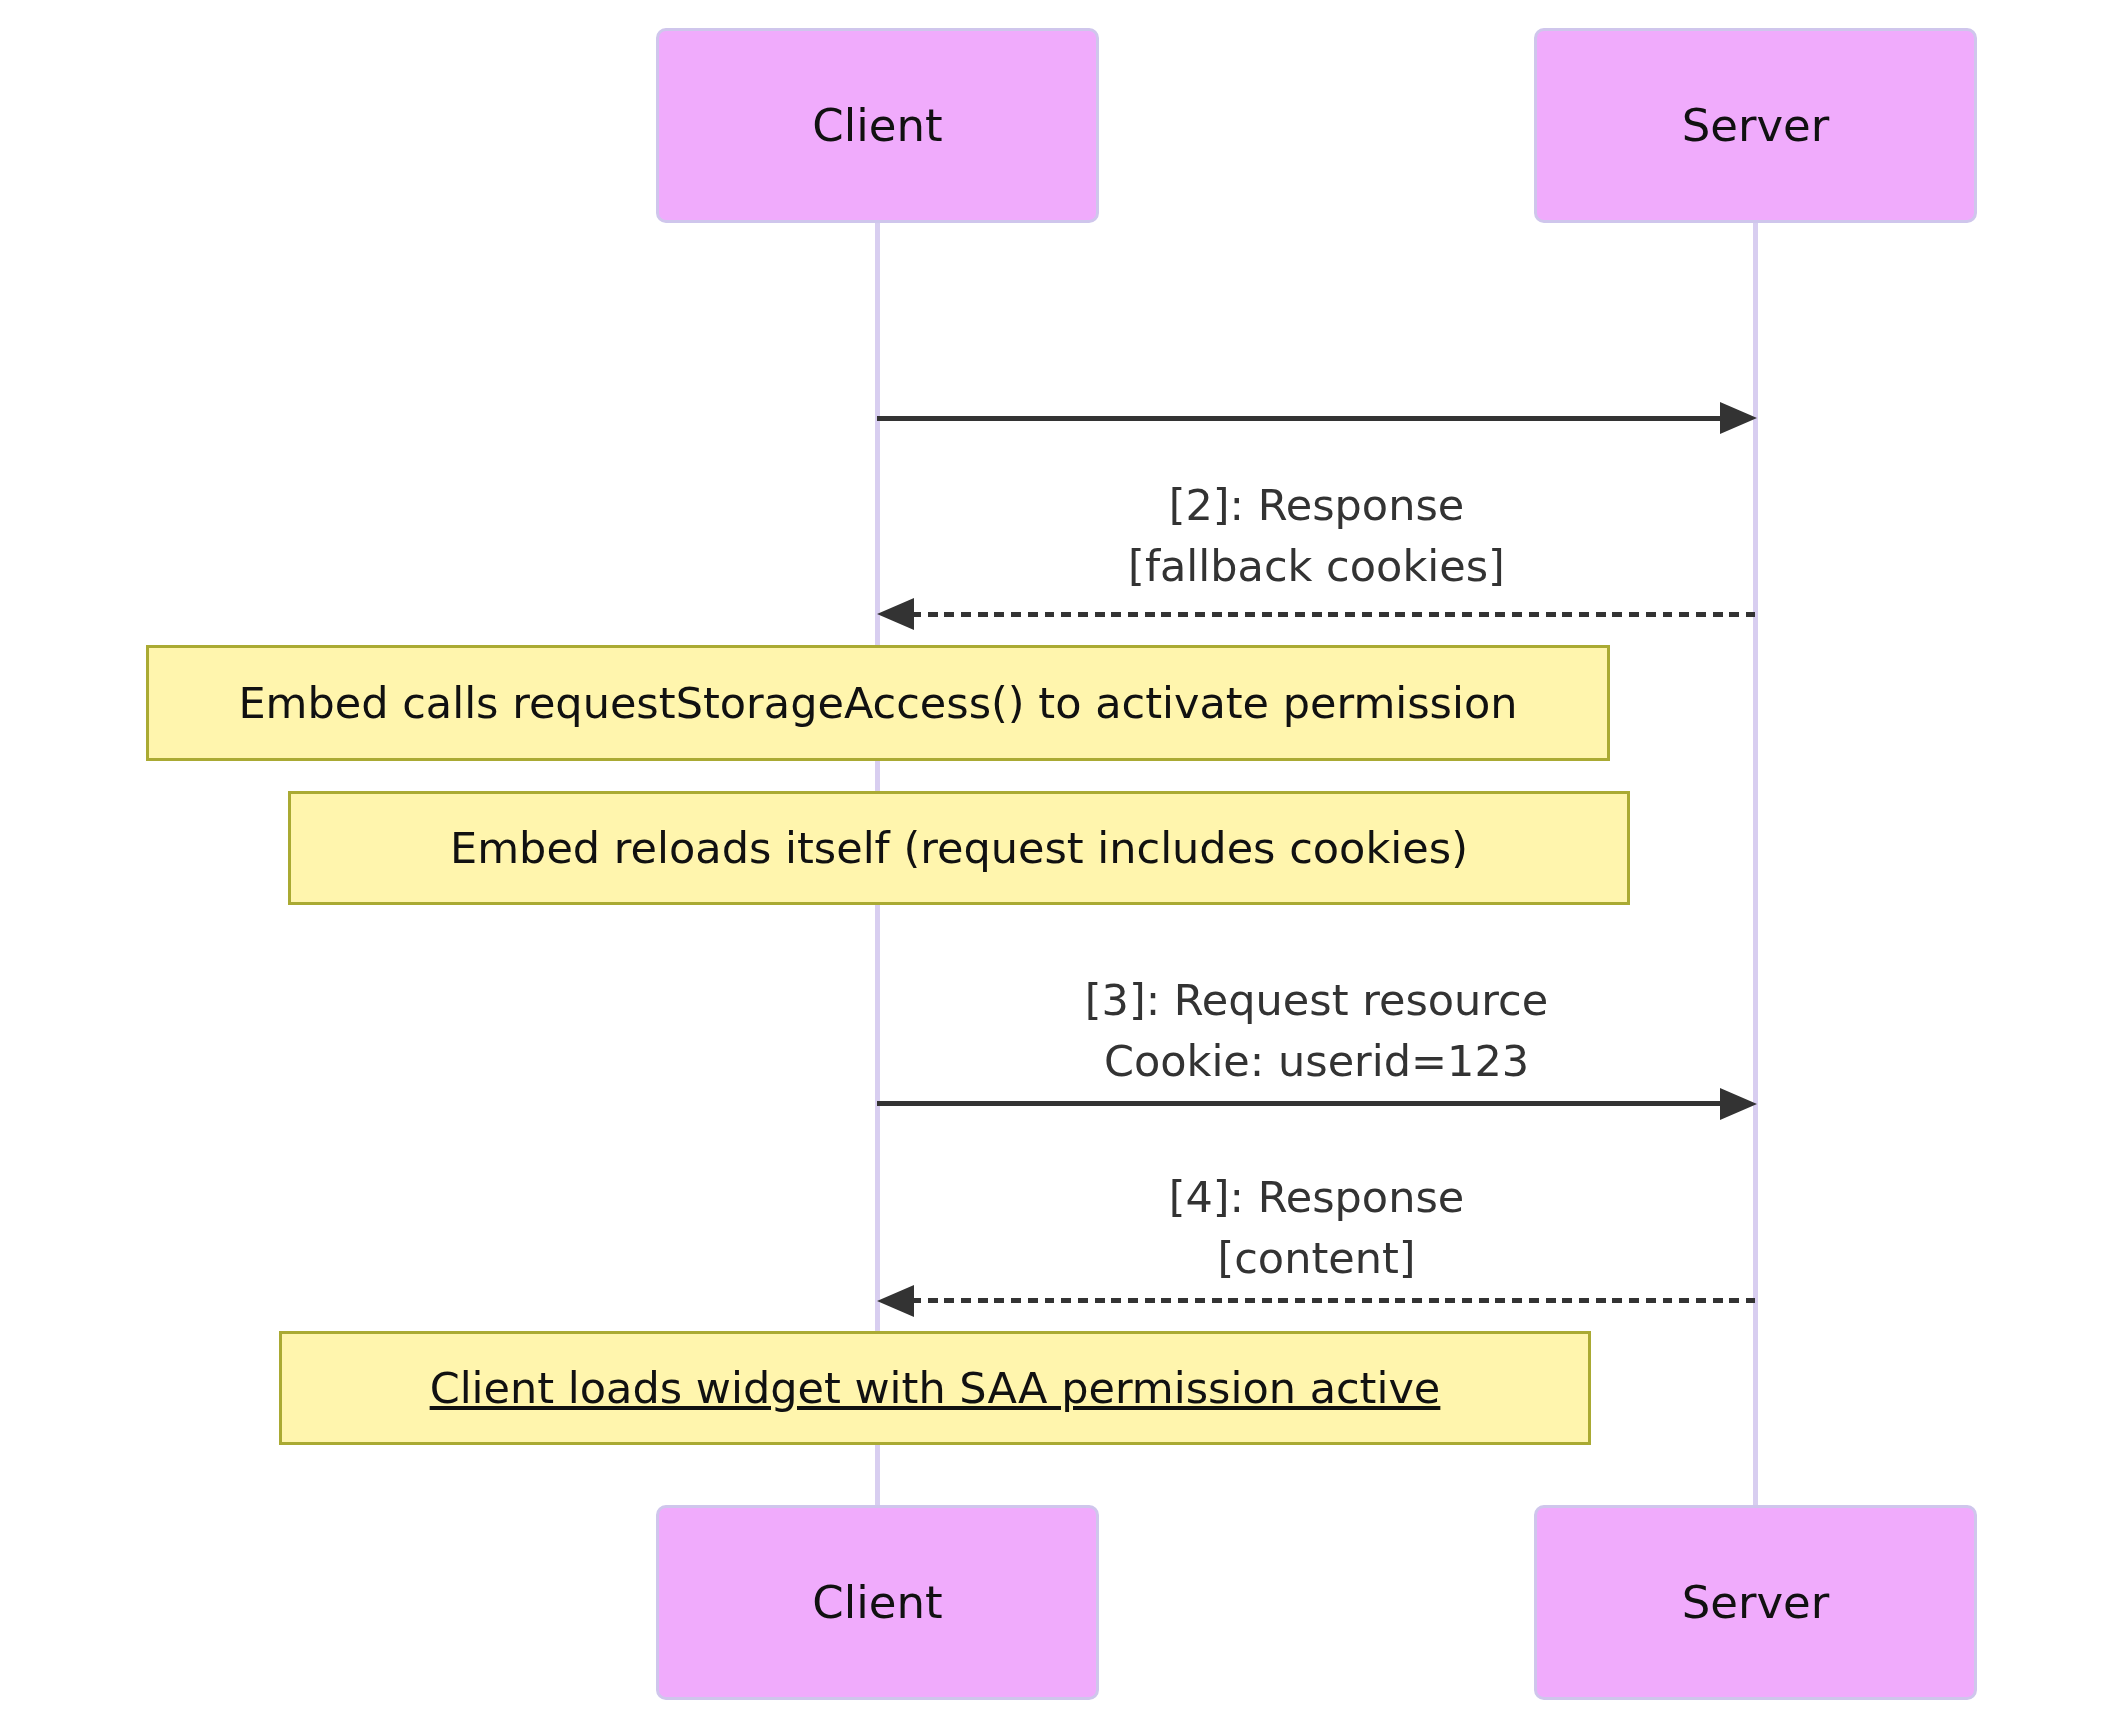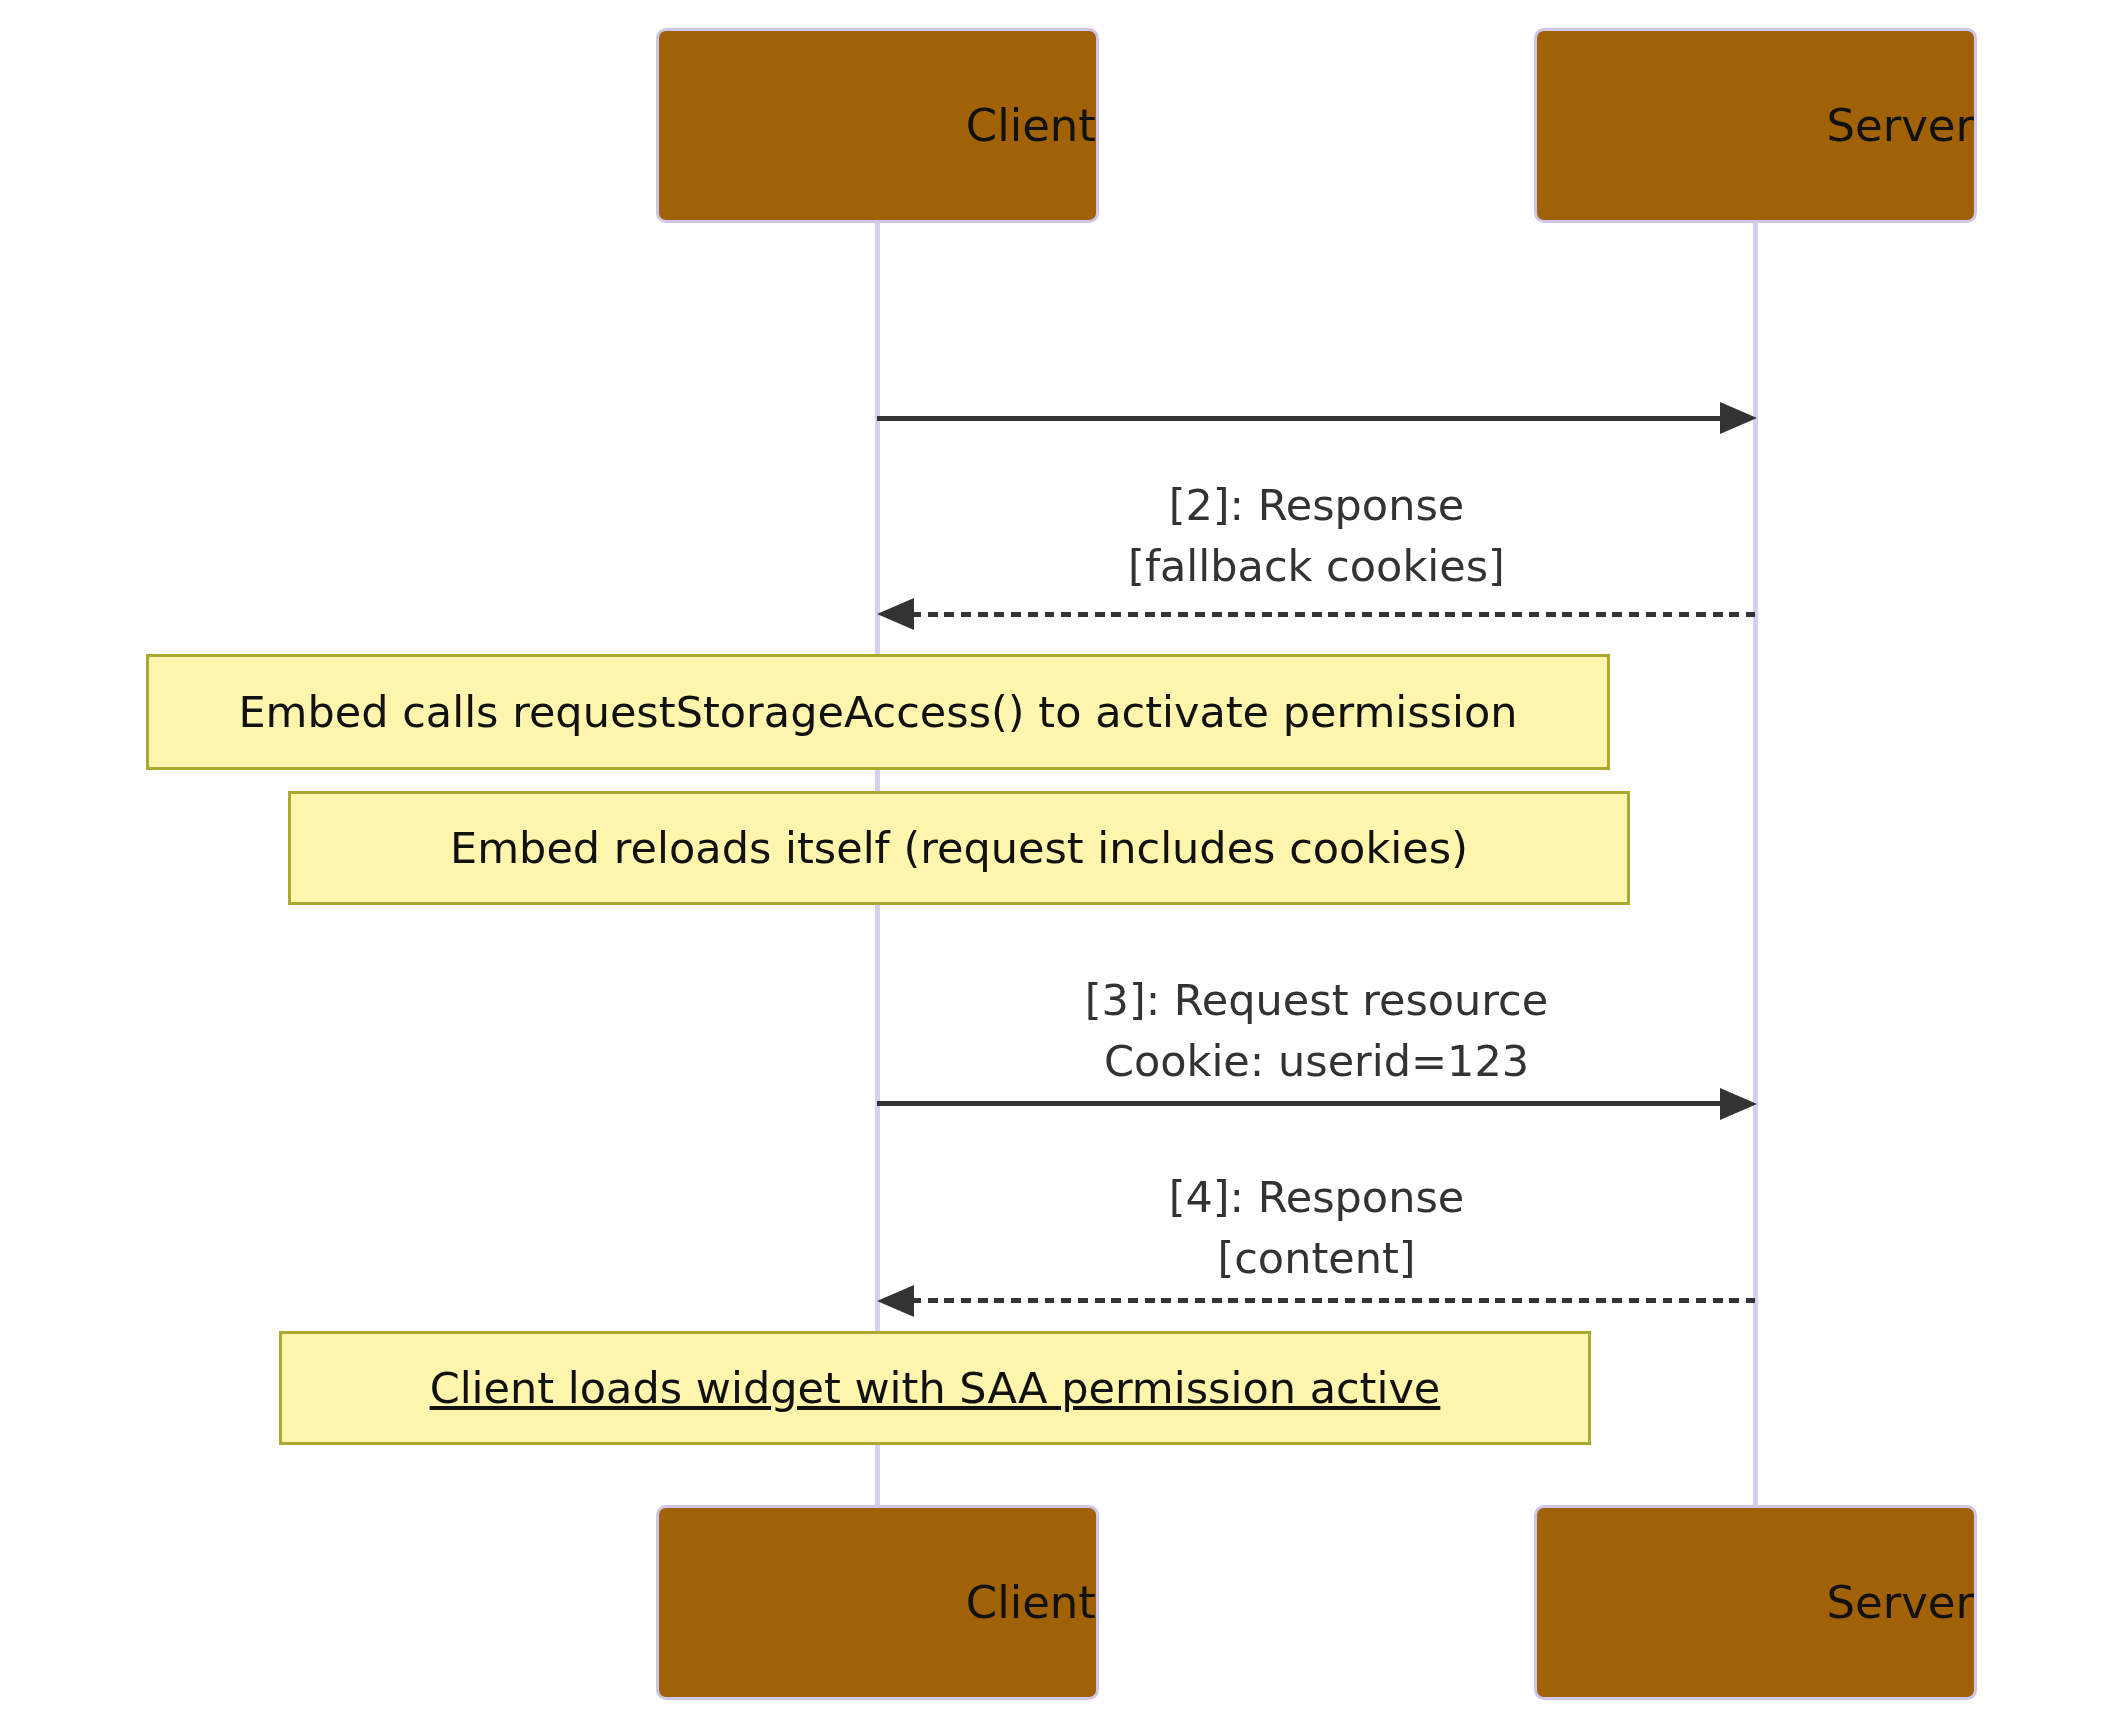--- a/index.html
+++ b/index.html
@@ -13,26 +13,26 @@
     height: 1732px;
     background: #ffffff;
     font-family: "DejaVu Sans", "Liberation Sans", sans-serif;
     overflow: hidden;
   }
   .actor-box {
     position: absolute;
     width: 443px;
     height: 195px;
     box-sizing: border-box;
-    background: #a16207;
+    background: #f0abfc;
     border: 3px solid #CFC6EC;
     border-radius: 9.9px;
     display: flex;
     align-items: center;
-    justify-content: flex-end;
+    justify-content: center;
     font-size: 45px;
     color: #111111;
   }
   .lifeline {
     position: absolute;
     top: 223px;
     width: 4.9px;
     height: 1283px;
     background: #D8CEF0;
   }
@@ -103,21 +103,21 @@
   <div class="msg-line" style="left:877px; top:416px; width:847px;"></div>
   <div class="arrow-head right" style="left:1720px; top:402px;"></div>
 
   <div class="msg-label" style="top:475px;">
     <div>[2]: Response</div>
     <div>[fallback cookies]</div>
   </div>
   <div class="msg-line dashed" style="left:911px; top:612px; width:844px;"></div>
   <div class="arrow-head left" style="left:877px; top:598px;"></div>
 
-  <div class="note" style="left:146px; top:645px; width:1464px; height:116px;margin-top:9px;">
+  <div class="note" style="left:146px; top:645px; width:1464px; height:116px;">
     <span>Embed calls requestStorageAccess() to activate permission</span>
   </div>
 
   <div class="note" style="left:288px; top:791px; width:1342px; height:114px;">
     <span>Embed reloads itself (request includes cookies)</span>
   </div>
 
   <div class="msg-label" style="top:970px;">
     <div>[3]: Request resource</div>
     <div>Cookie: userid=123</div>

